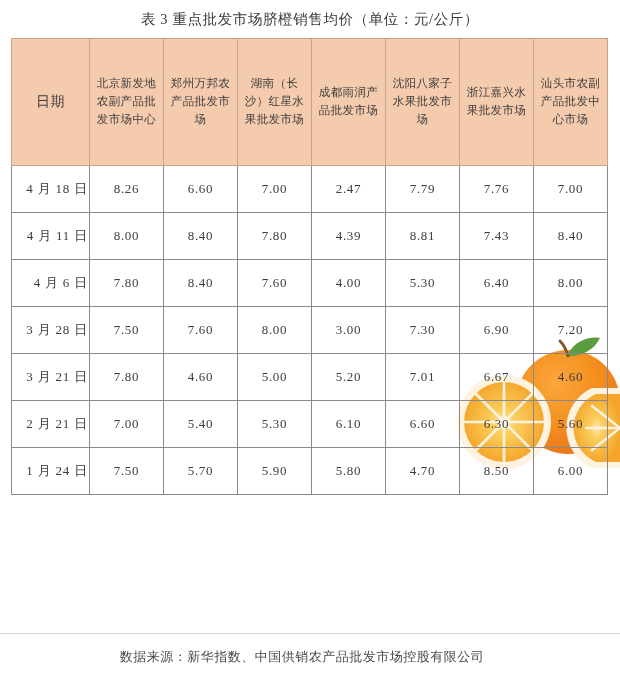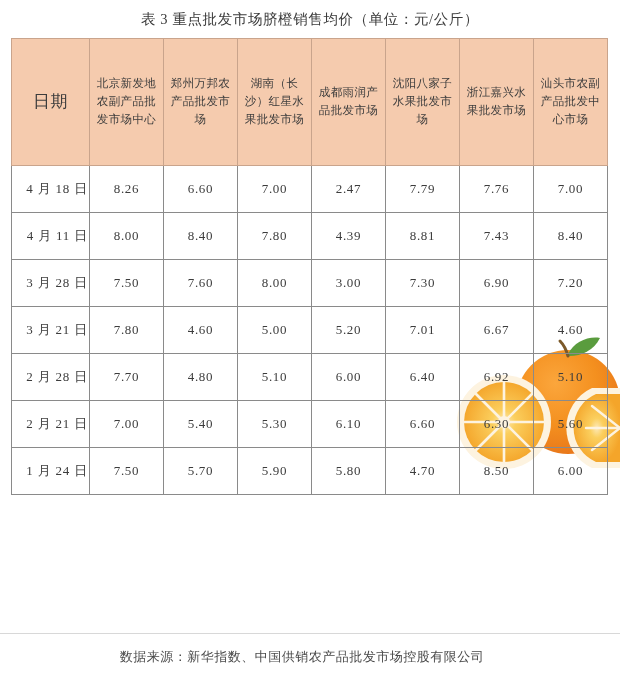--- a/index.html
+++ b/index.html
@@ -51,21 +51,21 @@
     background: #f5cbae;
     border-color: #c9a48c;
     font-weight: normal;
     font-size: 11.5px;
     line-height: 1.55;
     height: 118px;
     padding: 4px 5px;
     letter-spacing: 0.4px;
   }
   table.price-table thead th.date-head {
-    font-size: 17px;
+    font-size: 14px;
   }
   table.price-table tbody td {
     height: 44px;
     font-size: 13px;
     letter-spacing: 0.7px;
     border-color: #8a8a8a;
   }
   table.price-table tbody td.date-cell {
     font-size: 13px;
     letter-spacing: 0.8px;
@@ -149,48 +149,48 @@
           <td class="date-cell">4 月 11 日</td>
           <td>8.00</td>
           <td>8.40</td>
           <td>7.80</td>
           <td>4.39</td>
           <td>8.81</td>
           <td>7.43</td>
           <td>8.40</td>
         </tr>
         <tr>
+          <td class="date-cell">4 月 6 日</td>
+          <td>7.80</td>
+          <td>8.40</td>
+          <td>7.60</td>
+          <td>4.00</td>
+          <td>5.30</td>
+          <td>6.40</td>
+          <td>8.00</td>
+        </tr>
+        <tr>
           <td class="date-cell">3 月 28 日</td>
           <td>7.50</td>
           <td>7.60</td>
           <td>8.00</td>
           <td>3.00</td>
           <td>7.30</td>
           <td>6.90</td>
           <td>7.20</td>
         </tr>
         <tr>
           <td class="date-cell">3 月 21 日</td>
           <td>7.80</td>
           <td>4.60</td>
           <td>5.00</td>
           <td>5.20</td>
           <td>7.01</td>
           <td>6.67</td>
           <td>4.60</td>
-        </tr>
-        <tr>
-          <td class="date-cell">2 月 28 日</td>
-          <td>7.70</td>
-          <td>4.80</td>
-          <td>5.10</td>
-          <td>6.00</td>
-          <td>6.40</td>
-          <td>6.92</td>
-          <td>5.10</td>
         </tr>
         <tr>
           <td class="date-cell">2 月 21 日</td>
           <td>7.00</td>
           <td>5.40</td>
           <td>5.30</td>
           <td>6.10</td>
           <td>6.60</td>
           <td>6.30</td>
           <td>5.60</td>

